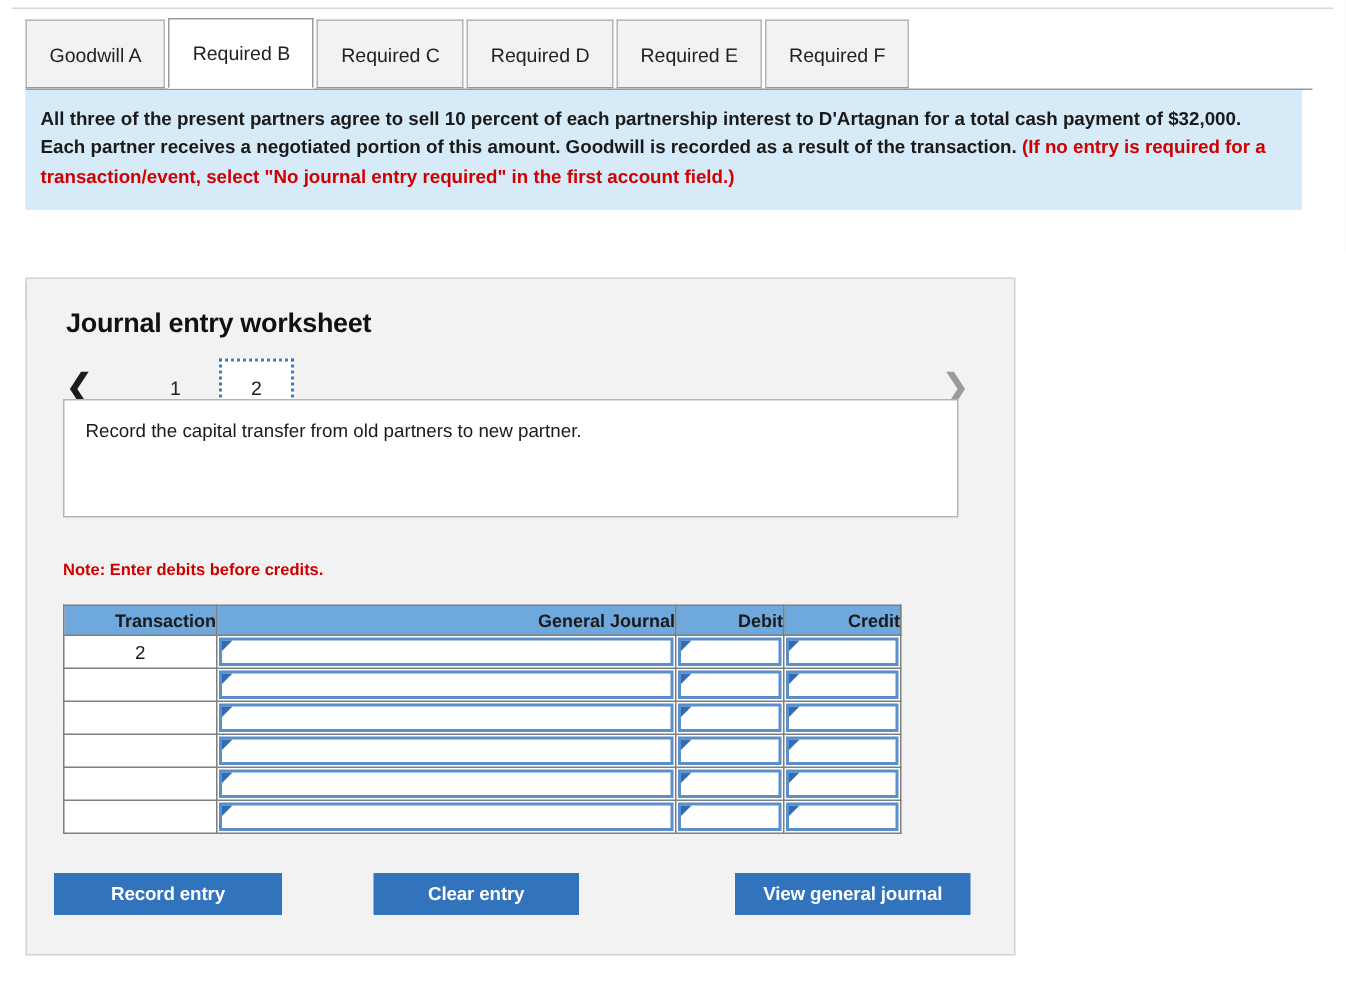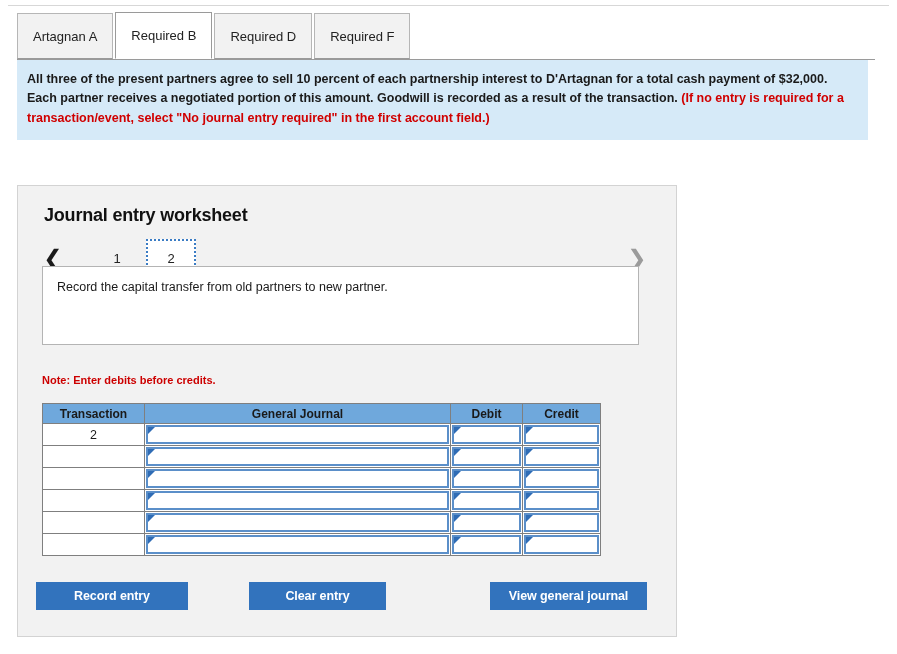--- a/index.html
+++ b/index.html
@@ -202,21 +202,21 @@
     table-layout: fixed;
   }
   .jtable th {
     background: #6fa8dc;
     border: 1px solid #7f7f7f;
     font-size: 12px;
     font-weight: bold;
     color: #1a1a1a;
     height: 19px;
     padding: 0;
-    text-align: center;
+    text-align: right;
     margin-top: 48px;
   }
   .jtable td {
     border: 1px solid #7f7f7f;
     background: #ffffff;
     height: 21px;
     padding: 0;
     text-align: center;
     font-size: 12.5px;
     color: #1a1a1a;
@@ -272,27 +272,33 @@
     height: 28px;
   }
 </style>
 </head>
 <body>
 
 <div class="top-rule"></div>
 
 <div class="tab-strip">
   <div class="tab">
-      <span>Artagnan A</span>
+      <span>Goodwill A</span>
     </div>
   <div class="tab active">
       <span>Required B</span>
     </div>
   <div class="tab">
+      <span>Required C</span>
+    </div>
+  <div class="tab">
       <span>Required D</span>
+    </div>
+  <div class="tab">
+      <span>Required E</span>
     </div>
   <div class="tab">
       <span>Required F</span>
     </div>
 </div>
 
 <div class="info-box">
   <span>All three of the present partners agree to sell 10 percent of each partnership interest to D'Artagnan for a total cash payment of $32,000. Each partner receives a negotiated portion of this amount. Goodwill is recorded as a result of the transaction. </span><span class="info-red">(If no entry is required for a transaction/event, select "No journal entry required" in the first account field.)</span>
 </div>
 

